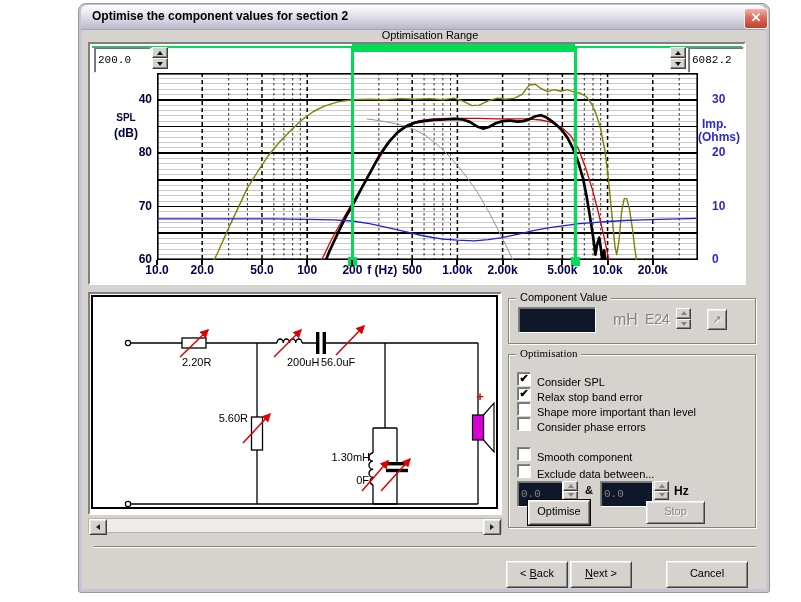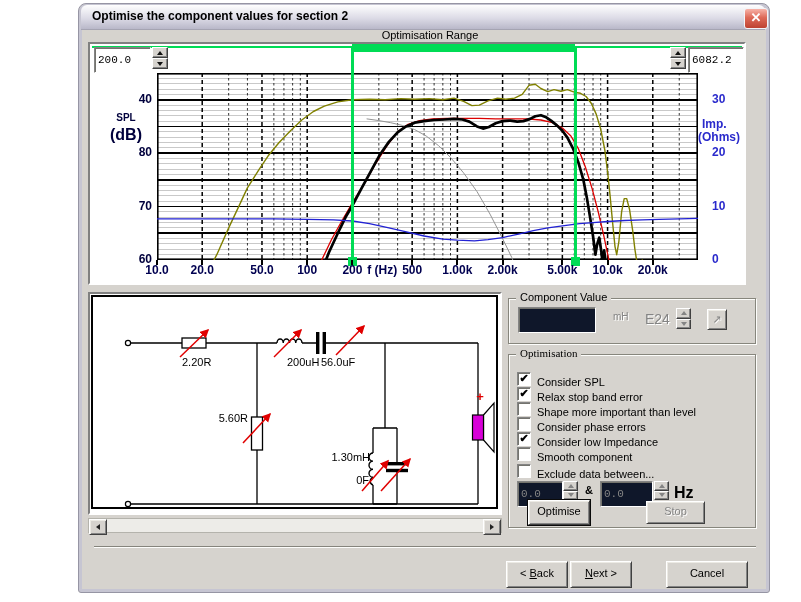--- a/index.html
+++ b/index.html
@@ -166,21 +166,21 @@
       <path d="M165.8,195.0 L172.1,179.0 L180.8,160.3 L188.5,144.3 L195.4,132.5 L204.5,115.4 L213.8,98.3 L222.9,81.7 L231.9,68.9 L240.6,59.3 L249.0,53.4 L257.7,49.7 L267.1,48.1 L277.1,47.0 L287.4,46.5 L297.0,45.9 L305.4,46.5 L312.3,48.6 L320.0,53.4 L326.0,55.6 L331.9,54.0 L338.7,50.2 L345.6,48.1 L353.3,47.6 L360.2,48.6 L366.4,48.1 L373.1,45.9 L378.3,43.3 L383.9,42.2 L389.2,44.3 L394.0,47.6 L399.9,52.4 L405.4,57.7 L410.4,64.6 L416.2,75.9 L421.5,89.8 L426.4,106.9 L430.0,125.6 L433.5,146.9 L436.0,163.0 L438.4,181.7 L440.0,172.0 L442.2,164.6 L444.4,179.0 L445.8,192.3 L447.2,177.4 L448.6,189.7 L449.9,200.4" fill="none" stroke="#000000" stroke-width="2.7" stroke-linejoin="round" stroke-linecap="round"></path>
       <path d="M0.0,145.9 L71.7,145.9 L116.9,145.9 L150.2,146.4 L176.6,146.9 L195.4,148.0 L212.5,150.7 L231.9,154.9 L248.3,158.7 L267.1,163.0 L285.8,166.2 L300.4,167.2 L317.5,167.8 L331.0,166.7 L345.6,164.6 L362.7,160.8 L376.3,157.6 L390.8,154.9 L405.4,152.8 L422.5,150.7 L436.0,149.6 L450.6,148.5 L467.7,147.5 L485.2,146.9 L502.0,146.4 L522.2,145.9 L541.0,145.3" fill="none" stroke="#2222D4" stroke-width="1.3" stroke-linejoin="round" stroke-linecap="round"></path>
     </svg>
 
   <div class="abs green" id="green-line-left" style="top: 46px; width: 3px; height: 214px; left: 350.904px;"></div>
   <div class="abs green" id="green-line-right" style="top: 46px; width: 3px; height: 214px; left: 573.643px;"></div>
   <div class="abs green" id="green-handle-left" style="top: 257px; width: 9px; height: 9px; left: 347.904px;"></div>
   <div class="abs green" id="green-handle-right" style="top: 257px; width: 9px; height: 9px; left: 570.643px;"></div>
 
   <div class="abs" style="left:104px;top:112px;width:44px;text-align:center;font-weight:bold;font-size:10px;color:#00003C;">SPL</div>
-  <div class="abs" style="left:104px;top:126px;width:44px;text-align:center;font-weight:bold;font-size:16px;color:#00003C;">(dB)</div>
+  <div class="abs" style="left:104px;top:126px;width:44px;text-align:center;font-weight:bold;font-size:12px;color:#00003C;">(dB)</div>
   <div class="abs" style="left:702px;top:117px;width:48px;font-weight:bold;font-size:12px;color:#2A2ACC;">Imp.</div>
   <div class="abs" style="left:698px;top:130px;width:52px;font-weight:bold;font-size:12px;color:#2A2ACC;">(Ohms)</div>
   <div class="abs xlab" id="f-hz-label" style="top: 263px; left: 359.288px;">f (Hz)</div>
 
   <div class="abs" style="left:88px;top:292px;width:410px;height:219px;background:#fff;
        border:2px solid;border-color:#808080 #FFF #FFF #808080;"></div>
   <svg class="abs" style="left:90px;top:294px;" width="410" height="219">
     <defs>
       <marker id="arr" markerWidth="7" markerHeight="7" refX="5" refY="3" orient="auto">
         <path d="M0,0 L6,3 L0,6 z" fill="#E00000"></path>
@@ -239,21 +239,21 @@
       </div>
     <div style="flex:1;"></div>
     <div class="scroll-btn raised">
         <span class="tri-right"></span>
       </div>
   </div>
 
   <div class="abs groupbox" style="left:508px;top:298px;width:246px;height:44px;"></div>
   <div class="group-label" style="left:516px;top:291px;">Component Value</div>
   <input class="abs edit" style="left: 518px; top: 307px; width: 78px; height: 21px;" disabled="" value="">
-  <div class="abs disabled-text" style="left:613px;top:311px;font-size:10px;">mH</div>
+  <div class="abs disabled-text" style="left:613px;top:311px;font-size:16px;">mH</div>
   <div class="abs disabled-text" style="left:645px;top:311px;font-size:14px;">E24</div>
   <div class="abs spin disabled" style="left:676px;top:308px;width:15px;height:21px;">
     <div class="spin-btn">
         <span class="tri-up"></span>
       </div>
     <div class="spin-btn">
         <span class="tri-down"></span>
       </div>
   </div>
   <div class="abs raised btn disabled-text" style="left:707px;top:309px;width:18px;height:19px;line-height:18px;font-size:11px;"><span>↗</span></div>
@@ -262,22 +262,20 @@
   <div class="group-label" style="left:516px;top:347px;font-family:Liberation Serif, serif;">Optimisation</div>
 
   <div class="abs" style="left:517px;top:372px;">
     <span class="cb">✔</span><span class="cb-label">Consider SPL</span></div>
   <div class="abs" style="left:517px;top:387px;">
     <span class="cb">✔</span><span class="cb-label">Relax stop band error</span></div>
   <div class="abs" style="left:517px;top:402px;">
     <span class="cb"></span><span class="cb-label">Shape more important than level</span></div>
   <div class="abs" style="left:517px;top:417px;">
     <span class="cb"></span><span class="cb-label">Consider phase errors</span></div>
-  <div class="abs" style="left:517px;top:432px;">
-    <span class="cb">✔</span><span class="cb-label">Consider low Impedance</span></div>
   <div class="abs" style="left:517px;top:447px;">
     <span class="cb"></span><span class="cb-label">Smooth component</span></div>
   <div class="abs" style="left:517px;top:464px;">
     <span class="cb"></span><span class="cb-label">Exclude data between...</span></div>
 
   <input class="abs edit" style="left: 517px; top: 481px; width: 46px; height: 19px;" disabled="" value="0.0">
   <div class="abs spin disabled" style="left:563px;top:481px;width:15px;height:19px;">
     <div class="spin-btn">
         <span class="tri-up"></span>
       </div>
@@ -288,21 +286,21 @@
   <div class="abs" style="left:585px;top:484px;font-size:11px;font-weight:bold;color:#000;">&amp;</div>
   <input class="abs edit" style="left: 600px; top: 481px; width: 53px; height: 19px;" disabled="" value="0.0">
   <div class="abs spin disabled" style="left:654px;top:481px;width:15px;height:19px;">
     <div class="spin-btn">
         <span class="tri-up"></span>
       </div>
     <div class="spin-btn">
         <span class="tri-down"></span>
       </div>
   </div>
-  <div class="abs" style="left:674px;top:484px;font-size:16px;font-weight:bold;color:#000;">Hz</div>
+  <div class="abs" style="left:674px;top:484px;font-size:12px;font-weight:bold;color:#000;">Hz</div>
 
   <div class="abs raised btn default-btn" style="left:528px;top:500px;width:60px;height:23px;line-height:21px;">Optimise</div>
   <div class="abs raised btn disabled-text" style="left:646px;top:501px;width:57px;height:21px;line-height:19px;">Stop</div>
 
   <div class="abs" style="left:94px;top:546px;width:662px;height:0;border-top:1px solid #85847C;border-bottom:1px solid #FDFDFB;"></div>
 
   <div class="abs raised btn" style="left:506px;top:561px;width:60px;height:25px;line-height:23px;"><span>&lt; </span><u>B</u><span>ack</span></div>
   <div class="abs raised btn" style="left:570px;top:561px;width:60px;height:25px;line-height:23px;"><span></span><u>N</u><span>ext &gt;</span></div>
   <div class="abs raised btn" style="left:666px;top:561px;width:80px;height:25px;line-height:23px;">Cancel</div>
 

